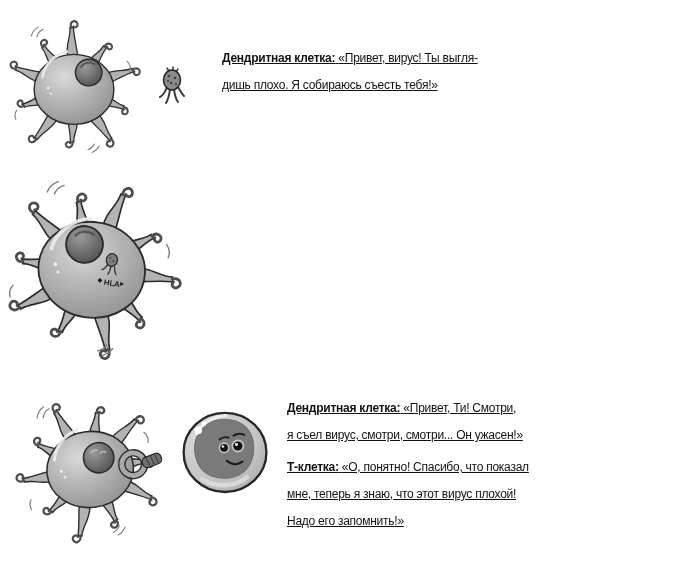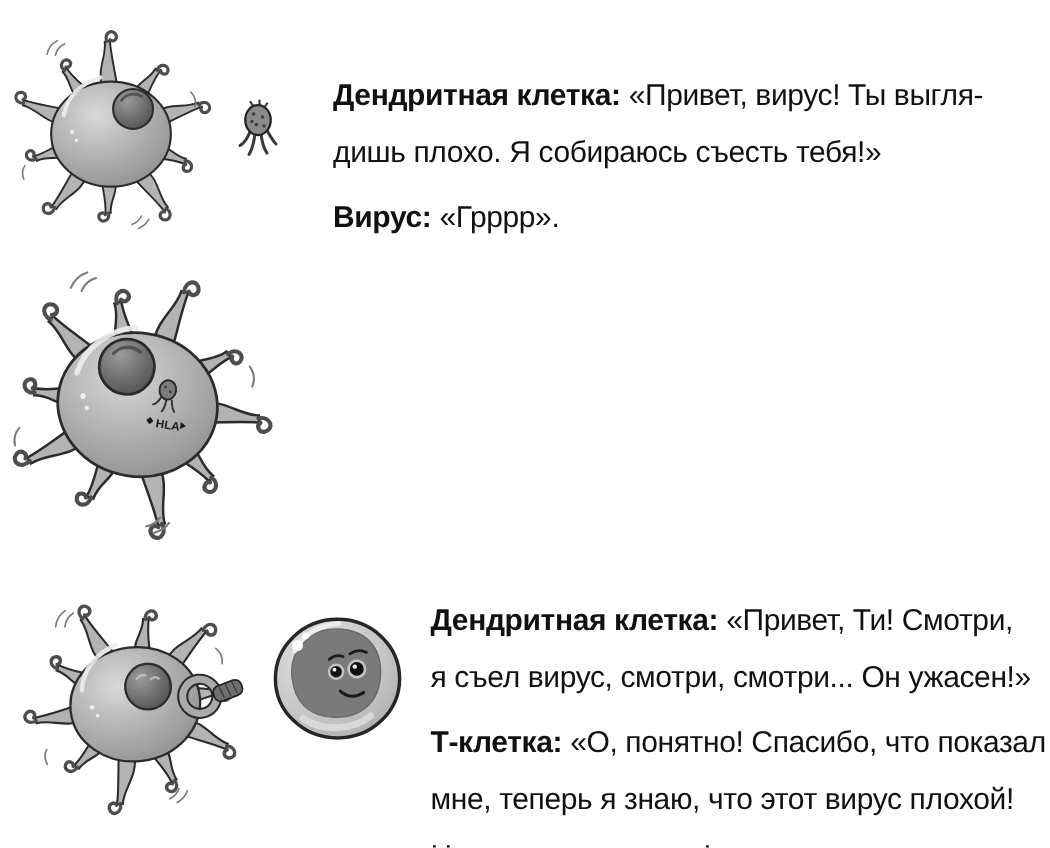--- a/index.html
+++ b/index.html
@@ -3,21 +3,21 @@
 <meta charset="utf-8">
 <style>
   html,body{margin:0;padding:0;}
   body{
     width:700px;height:565px;position:relative;overflow:hidden;
     background:#ffffff;
     font-family:"Liberation Sans","DejaVu Sans",sans-serif;
     color:#111111;
   }
   .abs{position:absolute;}
-  .dialogue{font-size:20px;line-height:38px;letter-spacing:-0.25px;}
+  .dialogue{font-size:12px;line-height:27px;letter-spacing:-0.25px;text-decoration:underline;}
   .dialogue p{margin:0 0 5px 0;}
   .speaker{font-weight:bold;}
   .dlg-lines{white-space:pre-line;}
   svg{display:block;overflow:visible;}
   .defs-holder{position:absolute;width:0;height:0;}
   .cell2-rot{transform:rotate(9deg);}
   .cell3-rot{transform:rotate(-7deg);}
 </style>
 </head>
 <body>
@@ -101,21 +101,20 @@
       <circle cx="18" cy="11" r="1.2"></circle>
       <circle cx="14" cy="16" r="1.2"></circle>
       <circle cx="19" cy="17" r="1.1"></circle>
       <circle cx="11" cy="14" r="1.1"></circle>
     </g>
   </svg>
 
   <div class="abs dialogue" style="left:222px;top:45px;width:475px;">
     <p><span class="speaker">Дендритная клетка:</span> <span class="dlg-lines">«Привет, вирус! Ты выгля-
 дишь плохо. Я собираюсь съесть тебя!»</span></p>
-    <p><span class="speaker">Вирус:</span> <span class="dlg-lines">«Грррр».</span></p>
   </div>
 </div>
 
 <div class="abs" style="left:0;top:168px;width:700px;height:210px;">
 
   <svg class="abs cell2-rot" style="left:0;top:0;" width="184" height="200" viewBox="0 0 200 200">
     <use href="#tentacleRing" transform="rotate(16 100 102)"></use>
     <ellipse cx="100" cy="102" rx="58" ry="52" fill="url(#cellGrad)" stroke="#2b2b2b" stroke-width="2"></ellipse>
     <path d="M 53 86 C 56 66 71 52 90 47" fill="none" stroke="#ececec" stroke-width="4" stroke-linecap="round" opacity="0.9"></path>
     <circle cx="60" cy="102" r="2" fill="#efefef"></circle>

